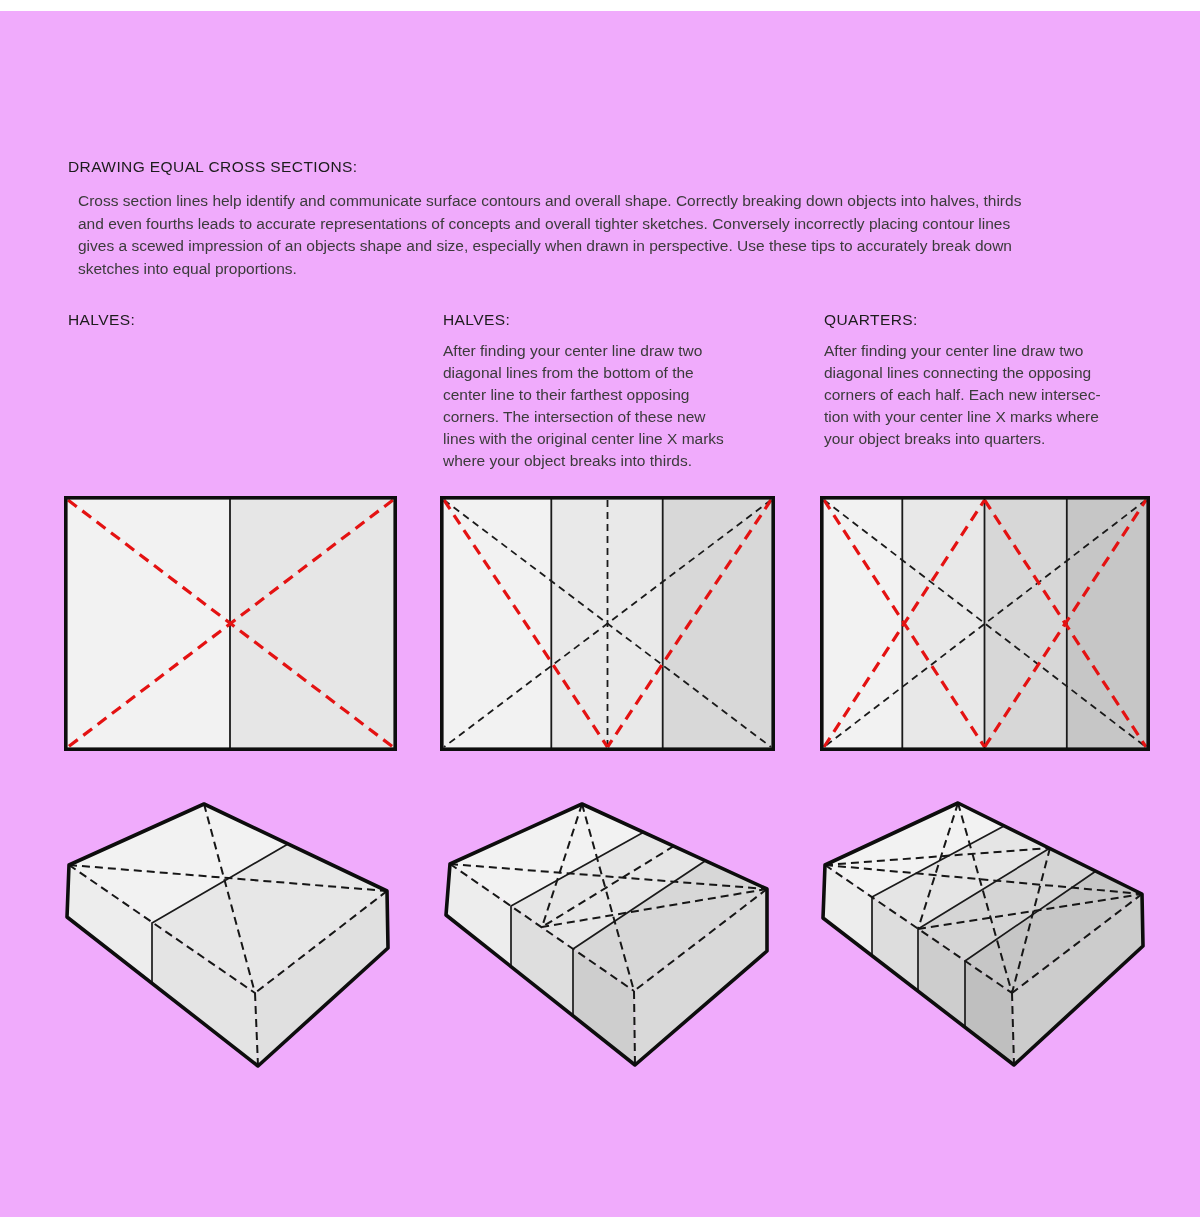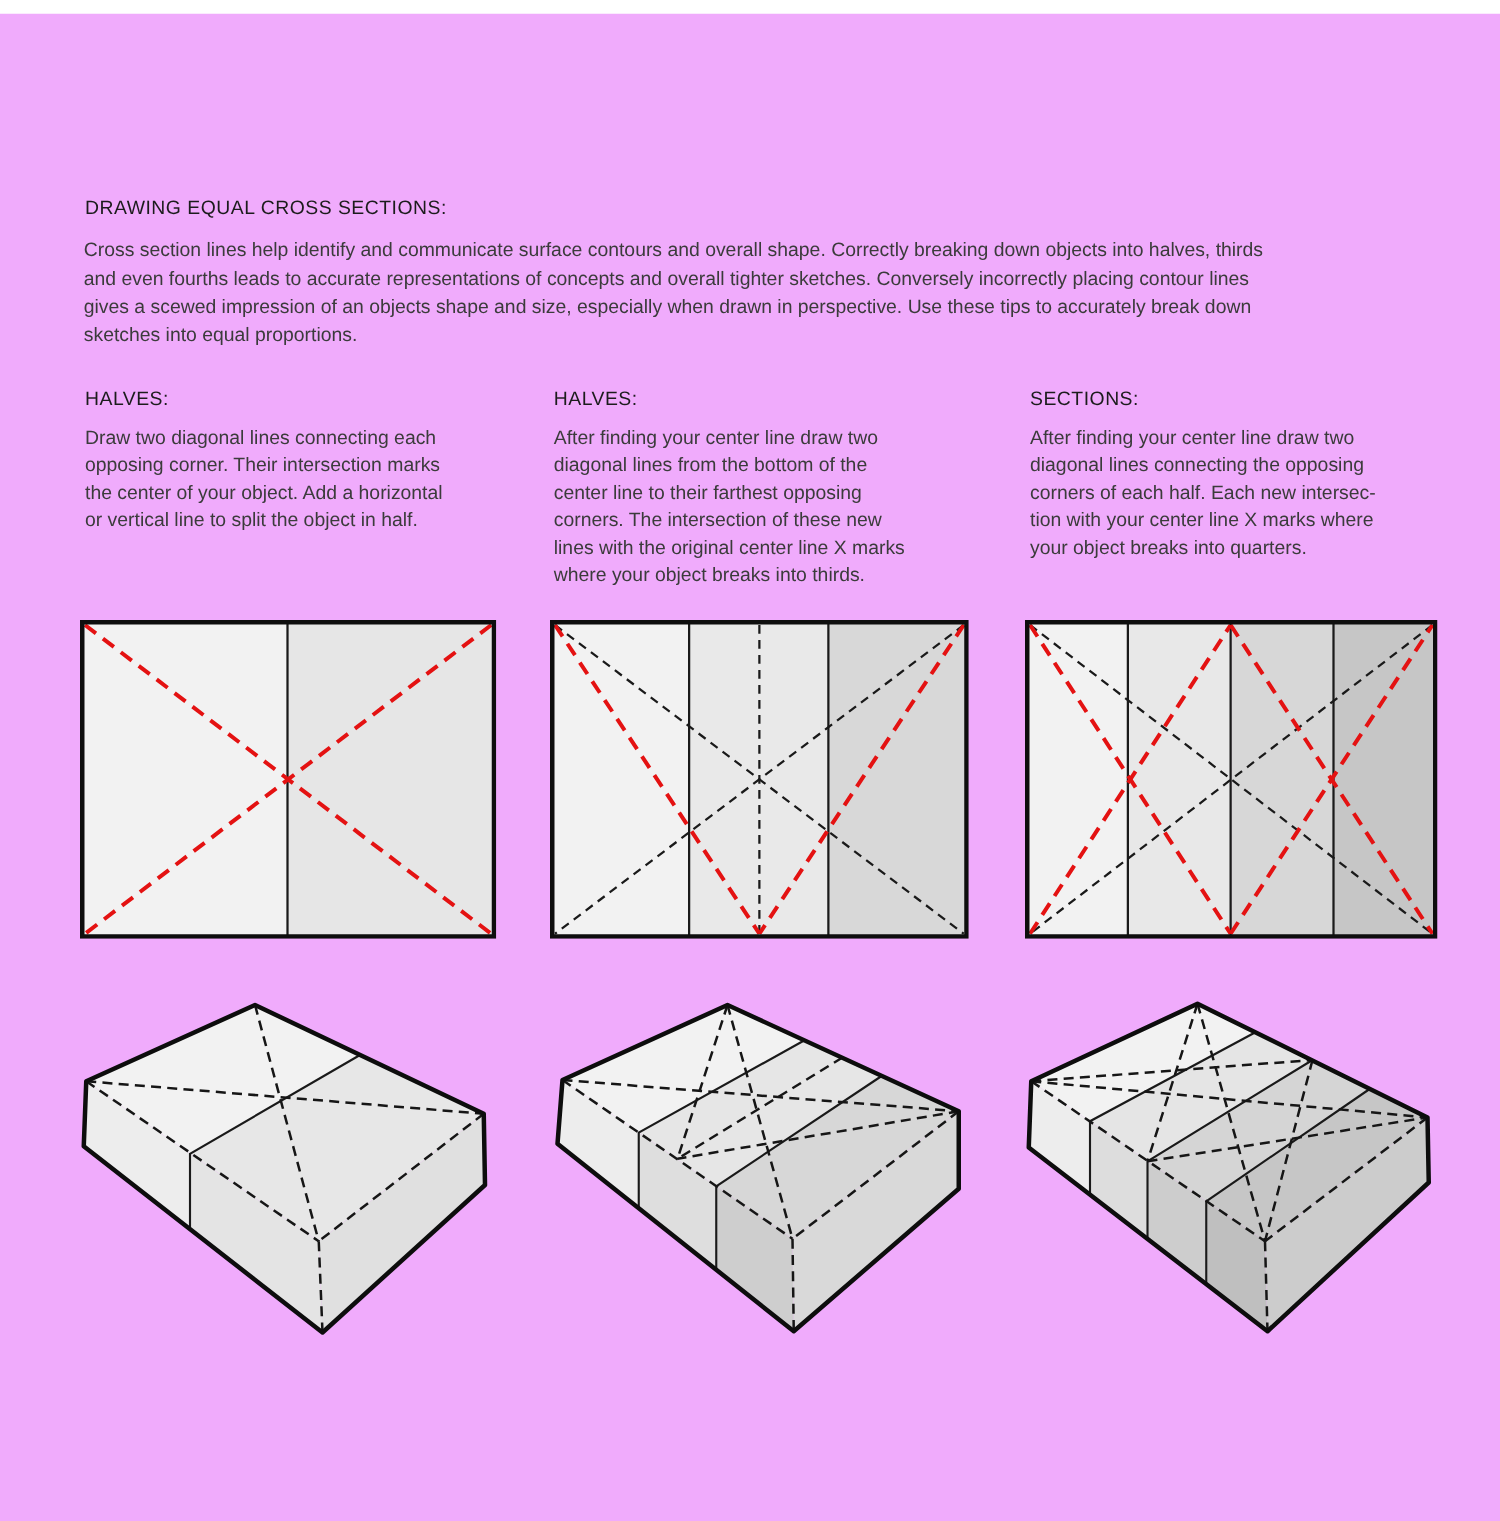--- a/index.html
+++ b/index.html
@@ -5,21 +5,21 @@
   html,body { margin:0; padding:0; background:#ffffff; }
   .canvas {
     position:relative; width:1200px; height:1217px; background:#f0abfc;
     font-family:"Liberation Sans", sans-serif; overflow:hidden;margin-top:11px;
   }
   .page-title {
     position:absolute; left:68px; top:147px;
     font-size:15.5px; line-height:18px; letter-spacing:0.4px; color:#1c1c1c;
   }
   .intro {
-    position:absolute; left:67px; top:179px; width:1095px;
+    position:absolute; left:78px; top:179px; width:1095px;
     font-size:15.5px; line-height:22.5px; color:#3b3b3b; white-space:pre-line;
   }
   .col-heading {
     position:absolute; top:300px;
     font-size:15.5px; letter-spacing:0.4px; color:#1c1c1c;text-align:right;
   }
   .col-body {
     position:absolute; top:329px; width:350px;
     font-size:15.5px; line-height:22px; color:#3b3b3b; white-space:pre-line;
   }
@@ -39,26 +39,22 @@
 <div class="canvas">
 
   <div class="page-title">DRAWING EQUAL CROSS SECTIONS:</div>
   <div class="intro">Cross section lines help identify and communicate surface contours and overall shape. Correctly breaking down objects into halves, thirds
 and even fourths leads to accurate representations of concepts and overall tighter sketches. Conversely incorrectly placing contour lines
 gives a scewed impression of an objects shape and size, especially when drawn in perspective. Use these tips to accurately break down
 sketches into equal proportions.</div>
 
   <div class="col-heading c1">HALVES:</div>
   <div class="col-heading c2">HALVES:</div>
-  <div class="col-heading c3">SECTIONS:</div>
-
-  <div class="col-body c1">Draw two diagonal lines connecting each
-opposing corner. Their intersection marks
-the center of your object. Add a horizontal
-or vertical line to split the object in half.</div>
+  <div class="col-heading c3">QUARTERS:</div>
+
   <div class="col-body c2">After finding your center line draw two
 diagonal lines from the bottom of the
 center line to their farthest opposing
 corners. The intersection of these new
 lines with the original center line X marks
 where your object breaks into thirds.</div>
   <div class="col-body c3">After finding your center line draw two
 diagonal lines connecting the opposing
 corners of each half. Each new intersec-
 tion with your center line X marks where

